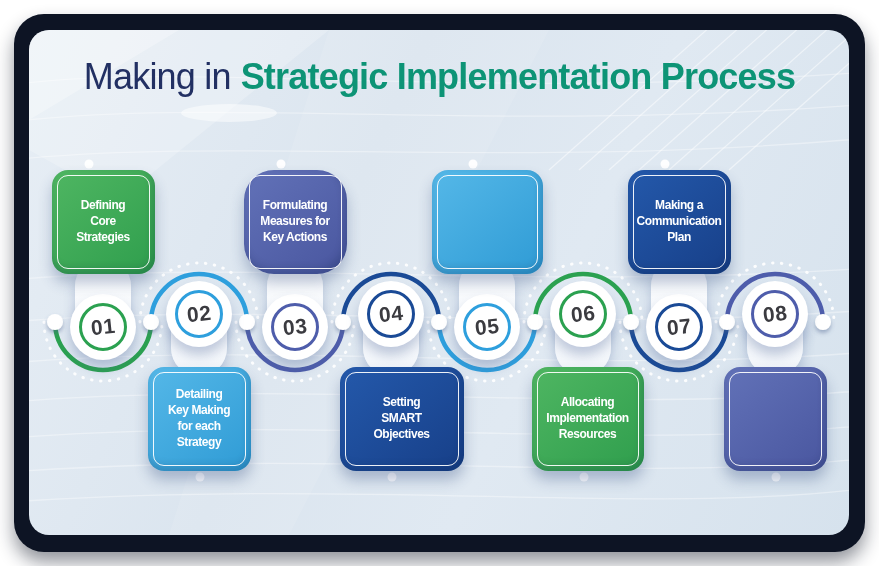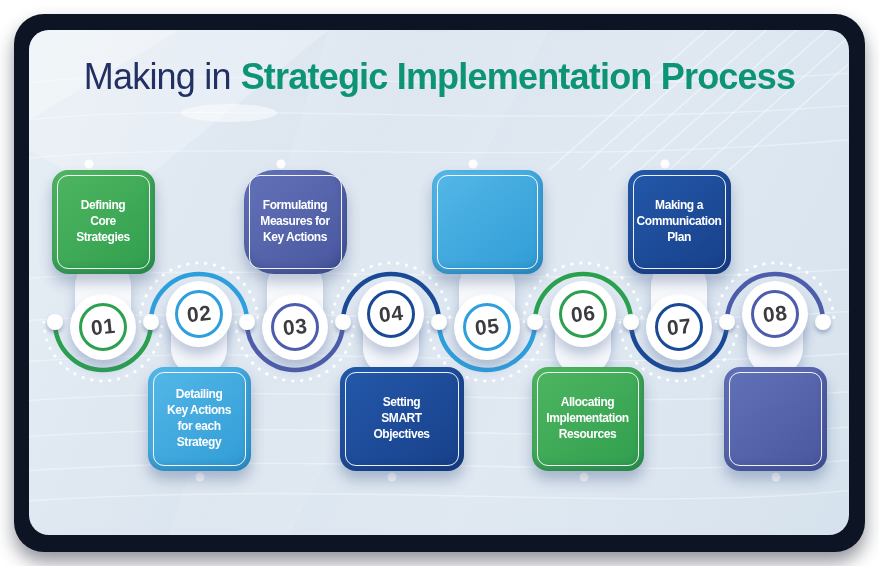--- a/index.html
+++ b/index.html
@@ -156,21 +156,21 @@
     <div class="step" style="--c1: #55b8e8; --c2: #2f9bd5; --accent: #2e9fdd;">
     <div class="stem" style="left: 171px; top: 300px; height: 76px;"></div>
     <div class="circle" style="left: 166px; top: 281px;">
       <div class="ring">
         <span class="num">02</span>
       </div>
     </div>
     <div class="box" style="left: 147.5px; width: 103px; top: 367px;">
       <div class="box-border"></div>
       <span class="label">Detailing
-Key Actions
+Key Making
 for each
 Strategy</span>
     </div>
   </div>
     <div class="step" style="--c1: #6272b8; --c2: #49569f; --accent: #4e5dab;">
     <div class="stem" style="left: 267px; top: 258px; height: 80px;"></div>
     <div class="circle" style="left: 262px; top: 294px;">
       <div class="ring">
         <span class="num">03</span>
       </div>

